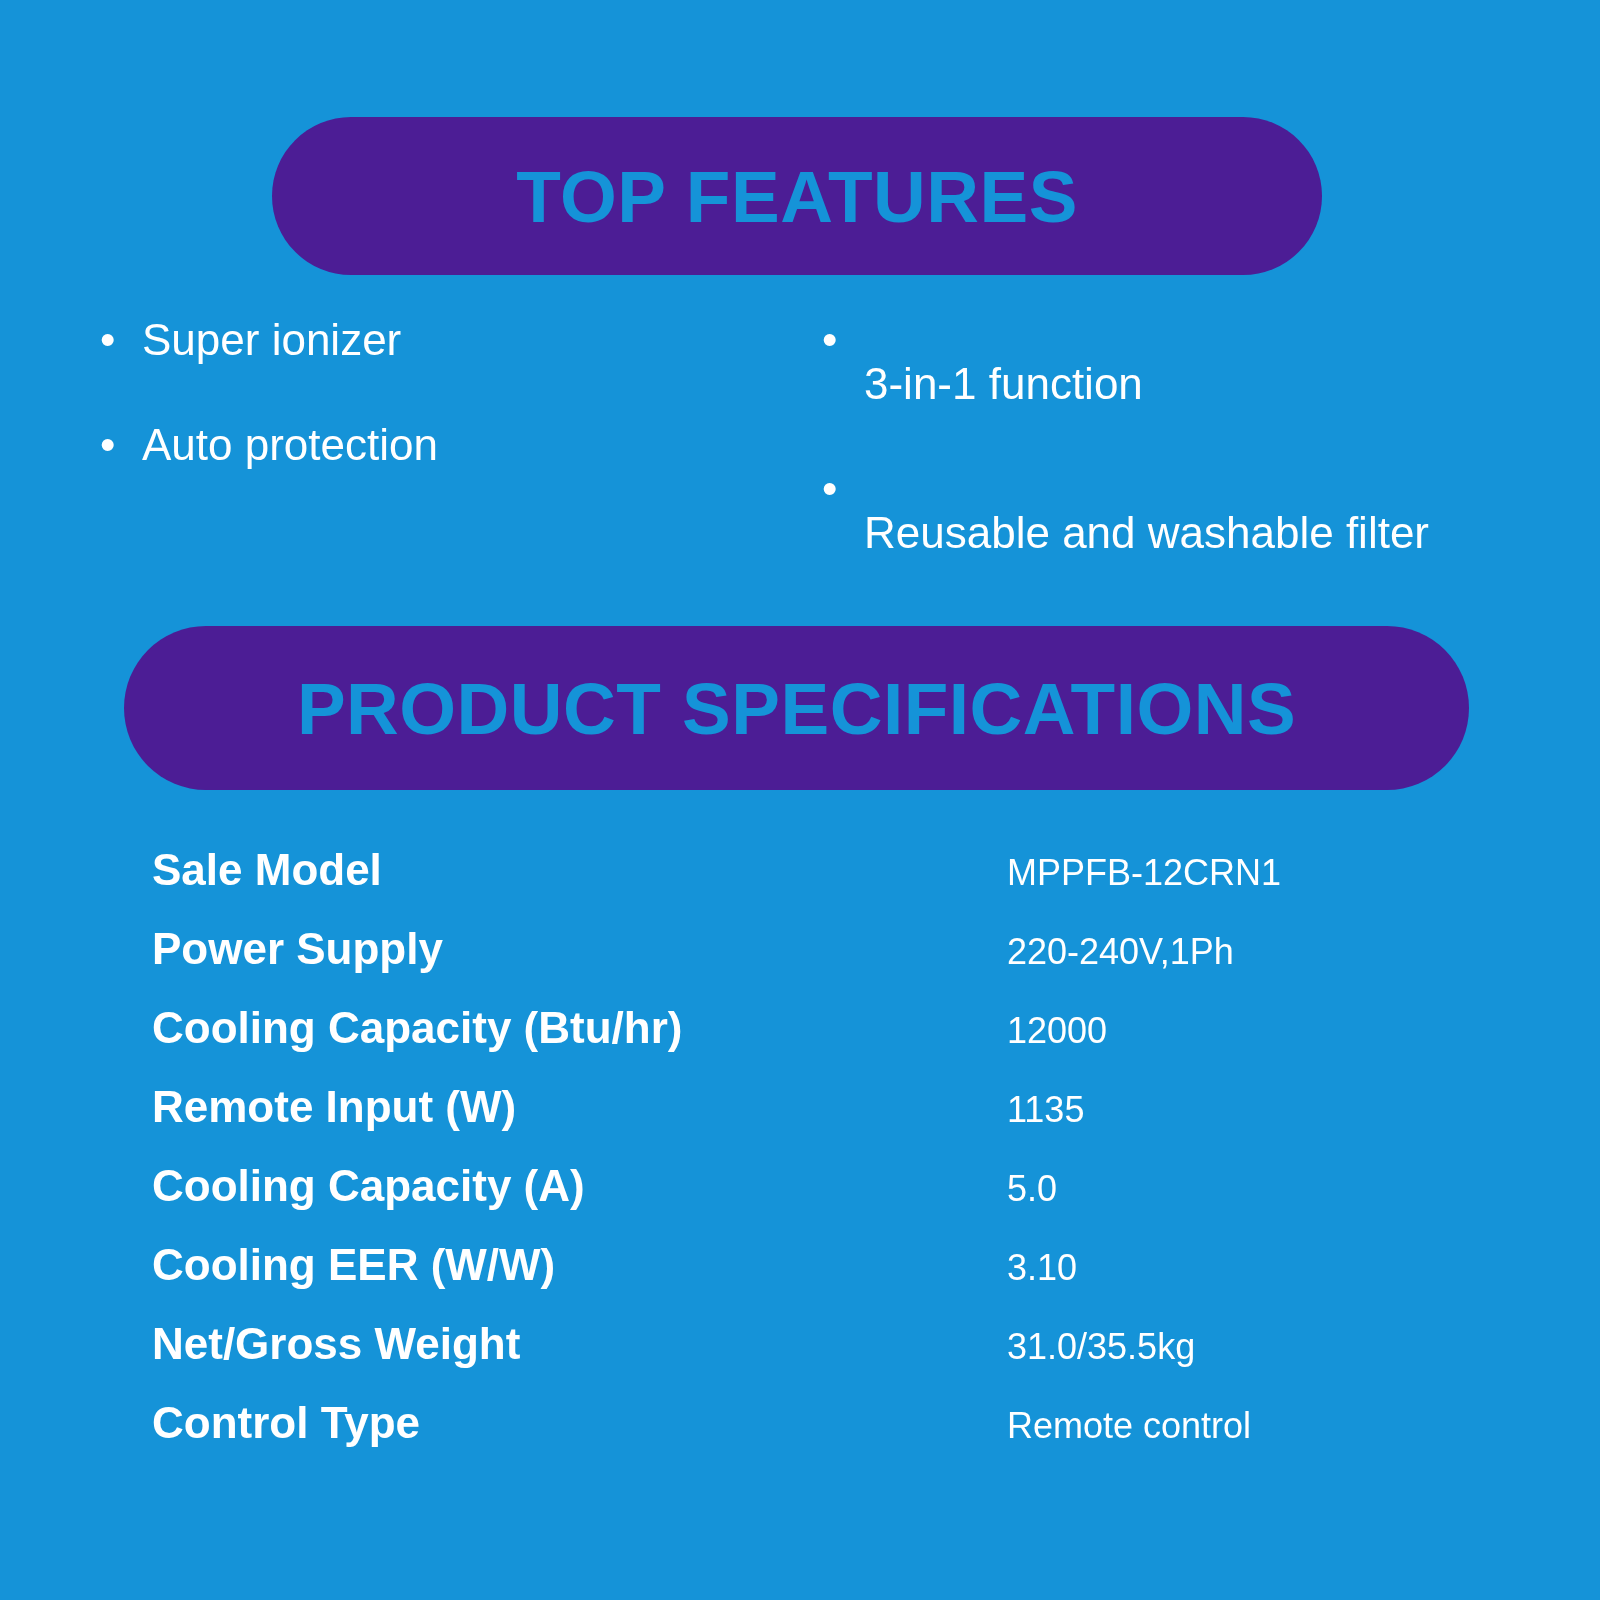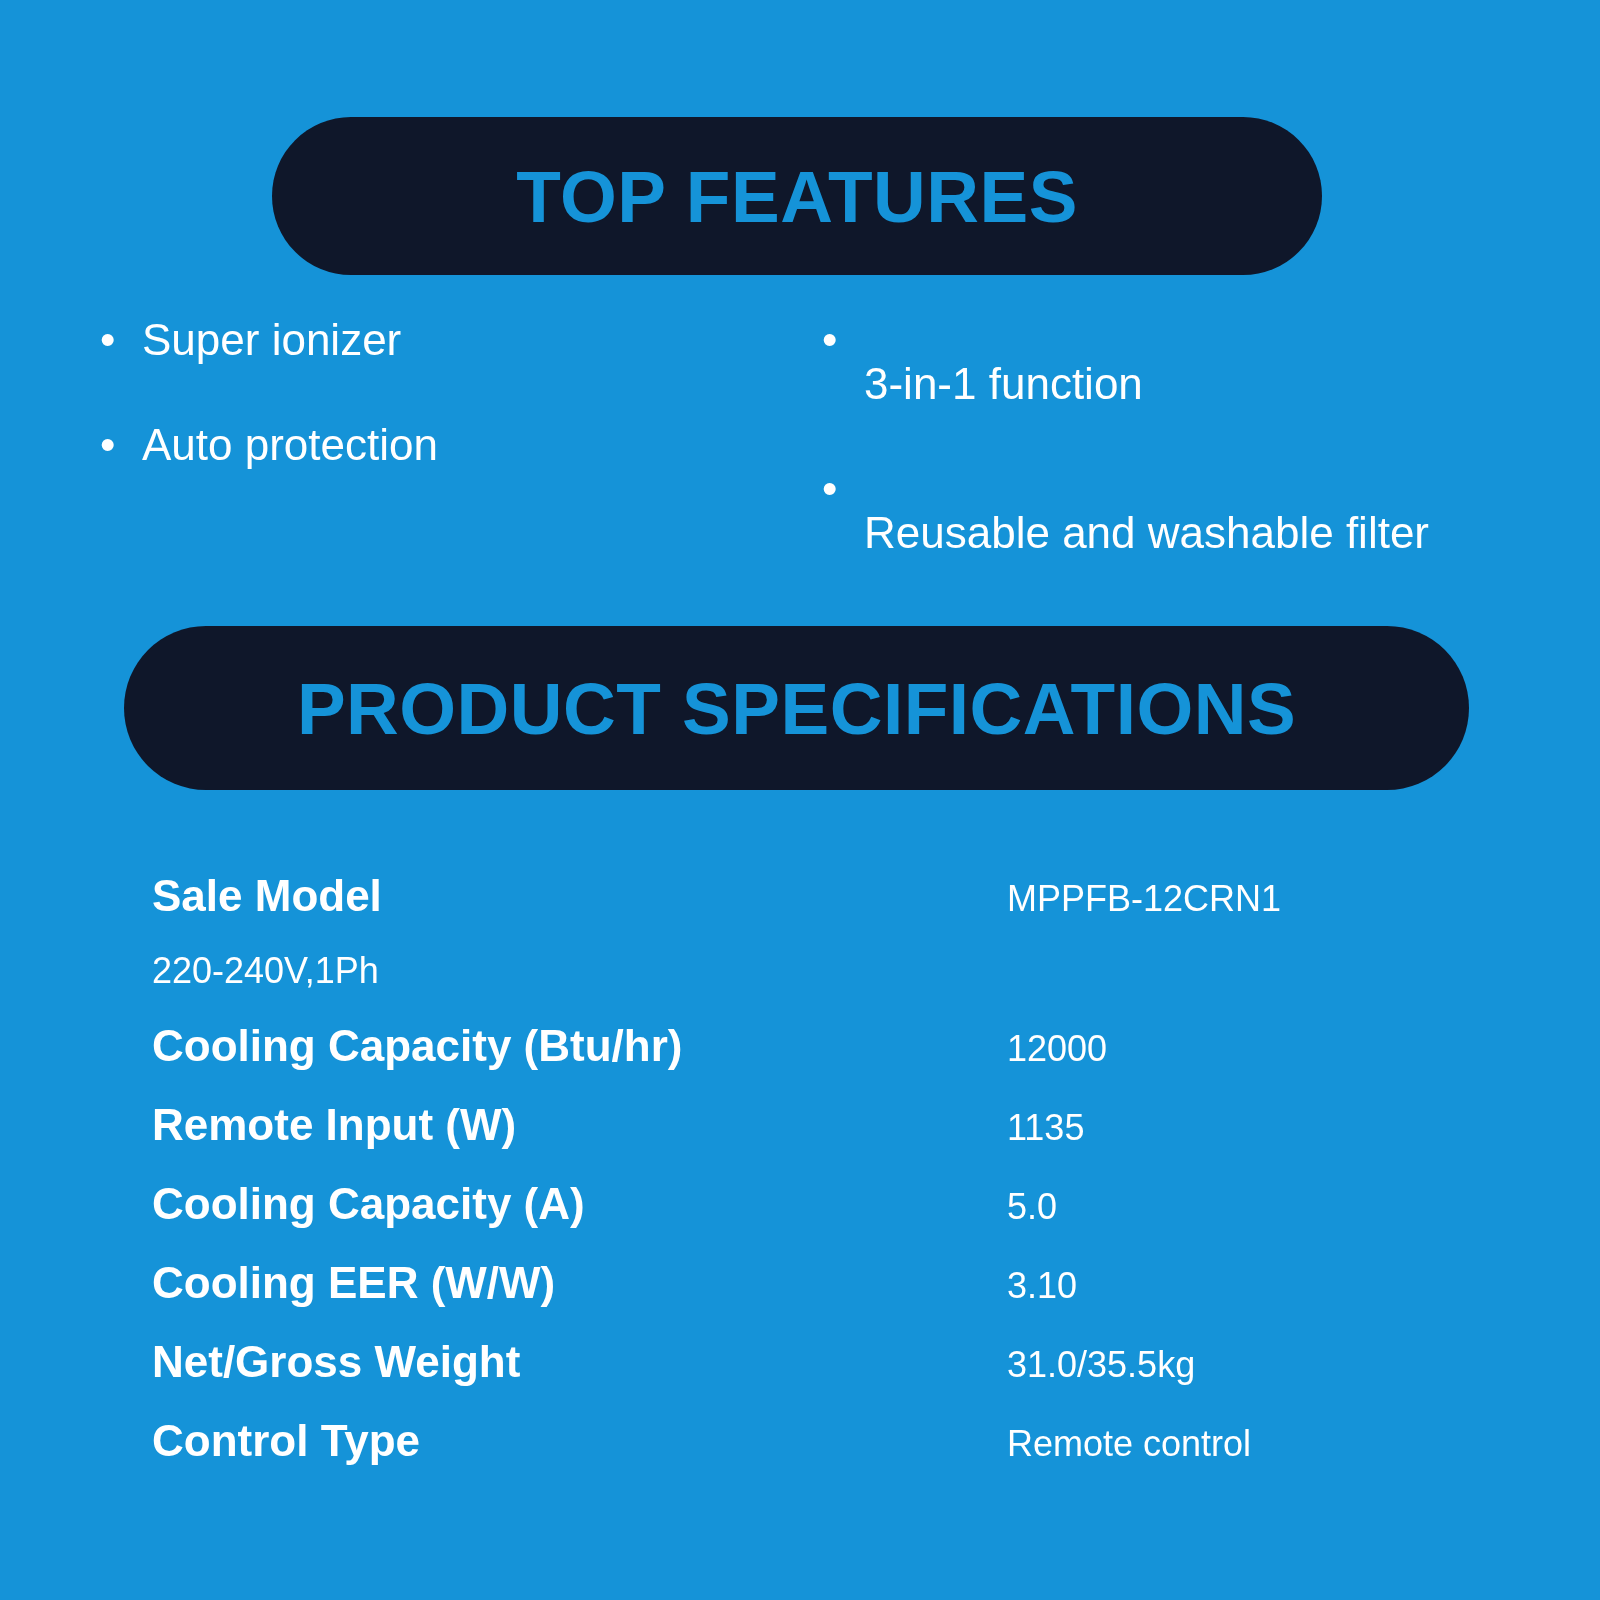--- a/index.html
+++ b/index.html
@@ -16,21 +16,21 @@
 
   .page {
     position: relative;
     width: 1600px;
     height: 1600px;
     box-sizing: border-box;
   }
 
   
   .pill {
-    background: #0f172a;
+    background: #4c1d95;
     border-radius: 9999px;
     display: flex;
     align-items: center;
     justify-content: center;
     color: #1593d8;
     font-weight: bold;
     letter-spacing: 0.5px;
   }
 
   .pill-features {
@@ -91,21 +91,20 @@
     max-width: 600px;
     margin-top: 44px;
   }
 
   
   .specs {
     position: absolute;
     left: 152px;
     top: 845px;
     width: 1340px;
-    margin-top: 26px;
   }
   .spec-row {
     display: flex;
     align-items: baseline;
     margin-bottom: 29px;
   }
   .spec-label {
     width: 855px;
     flex: 0 0 855px;
     color: #ffffff;
@@ -167,20 +166,21 @@
   </div>
 
   <div class="specs">
 
     <div class="spec-row">
       <div class="spec-label">Sale Model</div>
       <div class="spec-value">MPPFB-12CRN1</div>
     </div>
 
     <div class="spec-row">
+      <div class="spec-label">Power Supply</div>
       <div class="spec-value">220-240V,1Ph</div>
     </div>
 
     <div class="spec-row">
       <div class="spec-label">Cooling Capacity (Btu/hr)</div>
       <div class="spec-value">12000</div>
     </div>
 
     <div class="spec-row">
       <div class="spec-label">Remote Input (W)</div>

